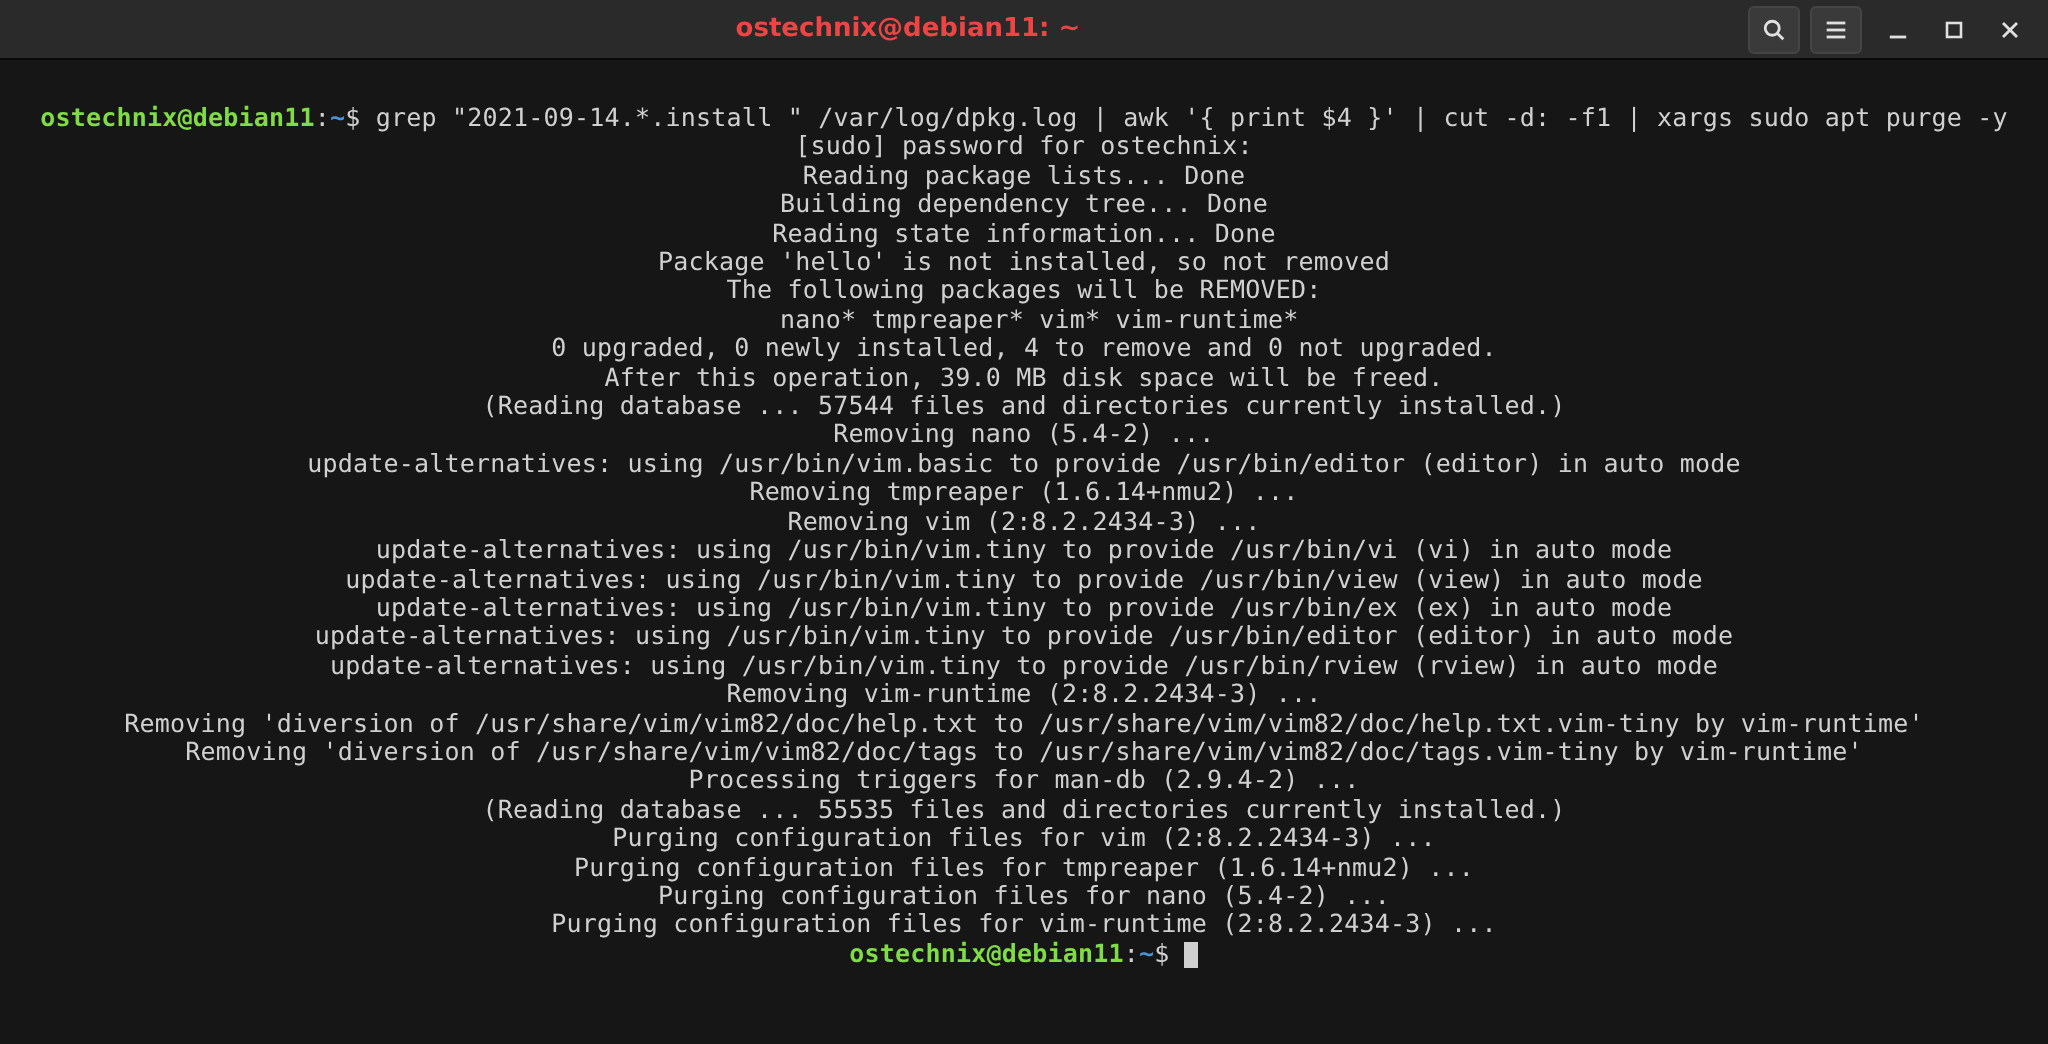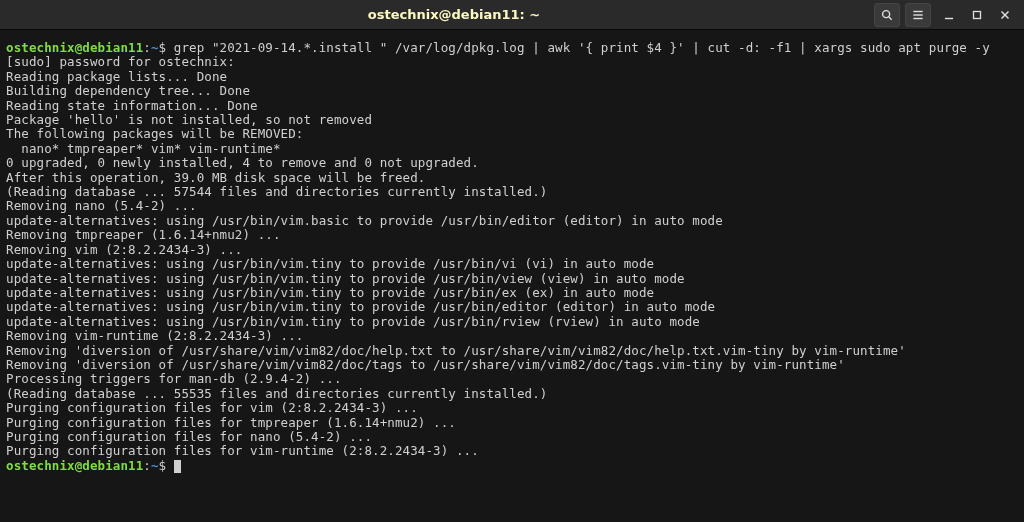--- a/index.html
+++ b/index.html
@@ -19,44 +19,45 @@
       align-items: center;
       padding: 0 6px;
       border-bottom: 1px solid #0a0a0a;
     }
     .titlebar-center {
       flex: 1;
       text-align: center;
       font-family: "DejaVu Sans", sans-serif;
       font-size: 13px;
       font-weight: 600;
-      color: #fef9c3;
+      color: #ef4444;
     }
     .titlebar-btn {
       width: 26px;
       height: 24px;
       display: flex;
       align-items: center;
       justify-content: center;
       color: #e0e0e0;
       margin-left: 2px;
       border-radius: 3px;
     }
     .titlebar-btn.box {
       background: #3a3a3a;
       border: 1px solid #454545;
     }
     .titlebar-btn svg { width: 14px; height: 14px; }
     .titlebar-spacer { width: 30px; }
     .titlebar-group { display: flex; gap: 3px; margin-right: 3px;}
     .terminal {
-      padding: 11px 6px;
+      padding: 22px 6px;
       line-height: 14.4px;
       white-space: pre;
       letter-spacing: 0.1px;
+      text-align: center;
     }
     .green { color: #7fdc46; font-weight: bold; }
     .blue  { color: #4a94d6; font-weight: bold; }
     .white { color: #d0d0d0; }
     .cursor {
       display: inline-block;
       width: 7px;
       height: 13px;
       background: #d0d0d0;
       vertical-align: text-bottom;

